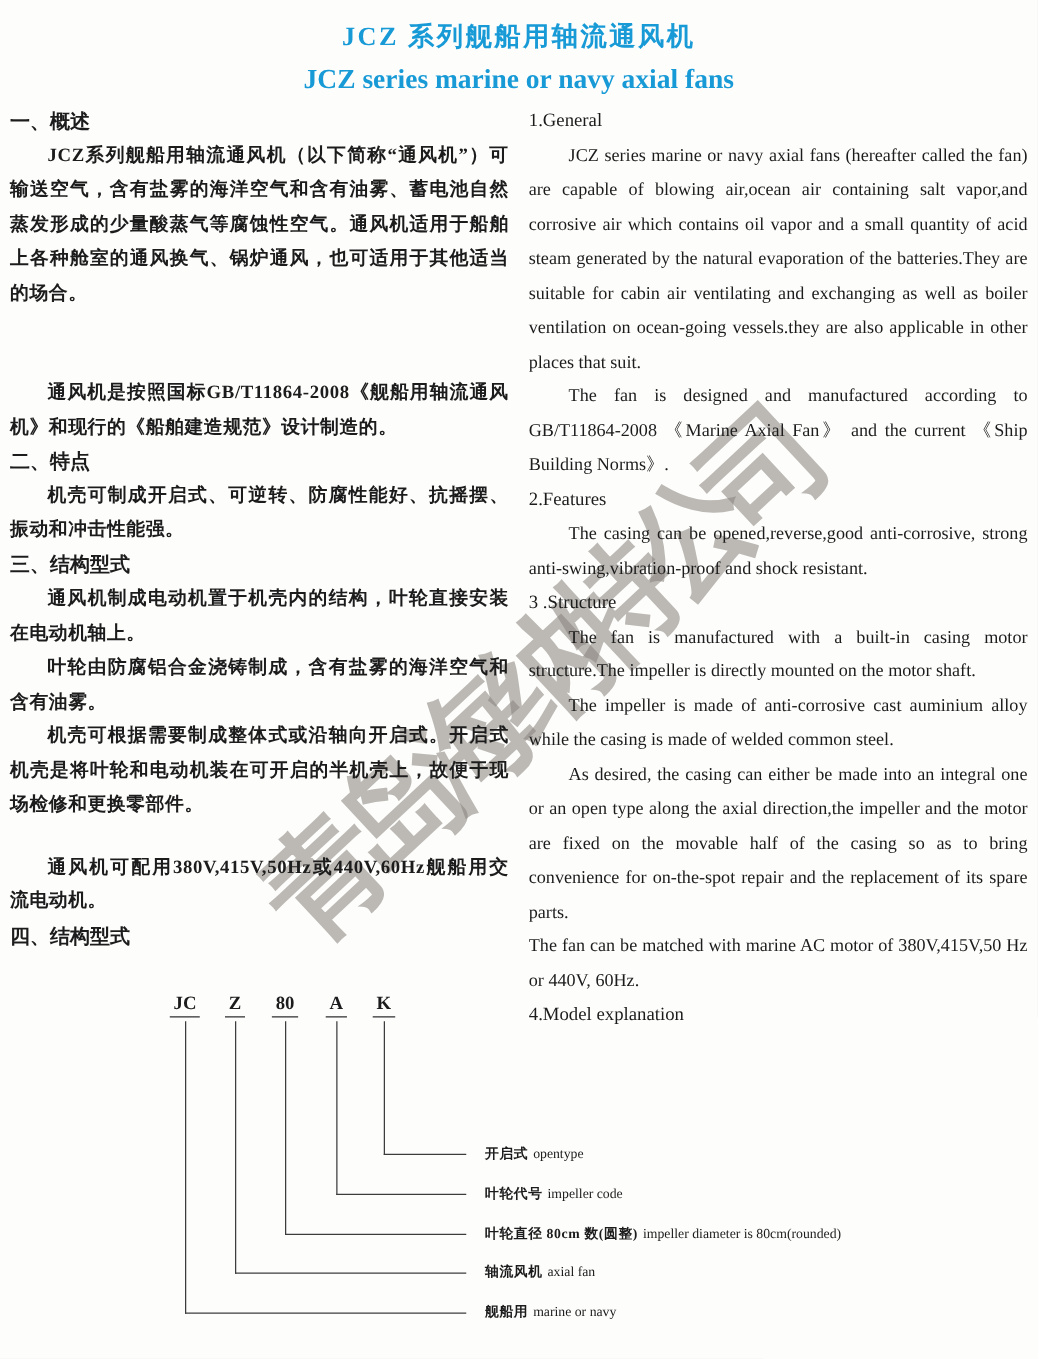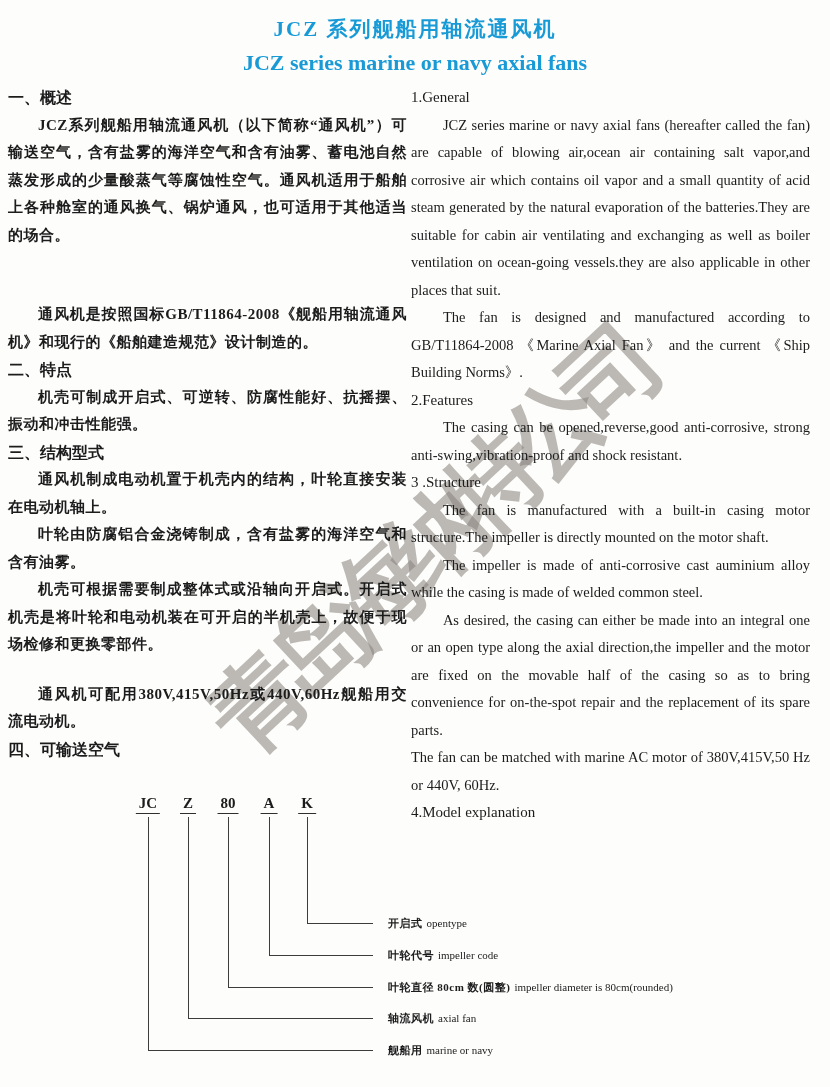--- a/index.html
+++ b/index.html
@@ -29,21 +29,21 @@
   .title-zh{
     margin:0;font-size:21px;font-weight:bold;color:#189ad6;
     letter-spacing:2px;line-height:38px;
   }
   .title-en{
     margin:0;font-size:22px;font-weight:bold;color:#189ad6;line-height:30px;
   }
   
   .columns{
     position:absolute;top:84px;left:8px;width:814px;z-index:1;
-    display:flex;gap:4px;
+    display:flex;gap:16px;
   }
   .col{width:399px;}
   .col p{margin:0;}
   
   .zh-heading{
     font-weight:bold;font-size:16px;line-height:27.5px;
   }
   .zh-para{
     font-weight:bold;font-size:15px;line-height:27.5px;
     text-indent:2em;text-align:justify;letter-spacing:0.5px;
@@ -92,21 +92,21 @@
         <p class="zh-heading">一、概述</p>
         <p class="zh-para">JCZ系列舰船用轴流通风机（以下简称“通风机”）可输送空气，含有盐雾的海洋空气和含有油雾、蓄电池自然蒸发形成的少量酸蒸气等腐蚀性空气。通风机适用于船舶上各种舱室的通风换气、锅炉通风，也可适用于其他适当的场合。</p>
         <p class="zh-para gap-lg">通风机是按照国标GB/T11864-2008《舰船用轴流通风机》和现行的《船舶建造规范》设计制造的。</p>
         <p class="zh-heading">二、特点</p>
         <p class="zh-para">机壳可制成开启式、可逆转、防腐性能好、抗摇摆、振动和冲击性能强。</p>
         <p class="zh-heading">三、结构型式</p>
         <p class="zh-para">通风机制成电动机置于机壳内的结构，叶轮直接安装在电动机轴上。</p>
         <p class="zh-para">叶轮由防腐铝合金浇铸制成，含有盐雾的海洋空气和含有油雾。</p>
         <p class="zh-para">机壳可根据需要制成整体式或沿轴向开启式。开启式机壳是将叶轮和电动机装在可开启的半机壳上，故便于现场检修和更换零部件。</p>
         <p class="zh-para gap-sm">通风机可配用380V,415V,50Hz或440V,60Hz舰船用交流电动机。</p>
-        <p class="zh-heading">四、可输送空气</p>
+        <p class="zh-heading">四、结构型式</p>
       </div>
     <div class="col" id="col-en">
         <p class="en-heading">1.General</p>
         <p class="en-para">JCZ series marine or navy axial fans (hereafter called the fan) are capable of blowing air,ocean air containing salt vapor,and corrosive air which contains oil vapor and a small quantity of acid steam generated by the natural evaporation of the batteries.They are suitable for cabin air ventilating and exchanging as well as boiler ventilation on ocean-going vessels.they are also applicable in other places that suit.</p>
         <p class="en-para">The fan is designed and manufactured according to GB/T11864-2008 《Marine Axial Fan》 and the current 《Ship Building Norms》.</p>
         <p class="en-heading">2.Features</p>
         <p class="en-para">The casing can be opened,reverse,good anti-corrosive, strong anti-swing,vibration-proof and shock resistant.</p>
         <p class="en-heading">3 .Structure</p>
         <p class="en-para">The fan is manufactured with a built-in casing motor structure.The impeller is directly mounted on the motor shaft.</p>
         <p class="en-para">The impeller is made of anti-corrosive cast auminium alloy while the casing is made of welded common steel.</p>

